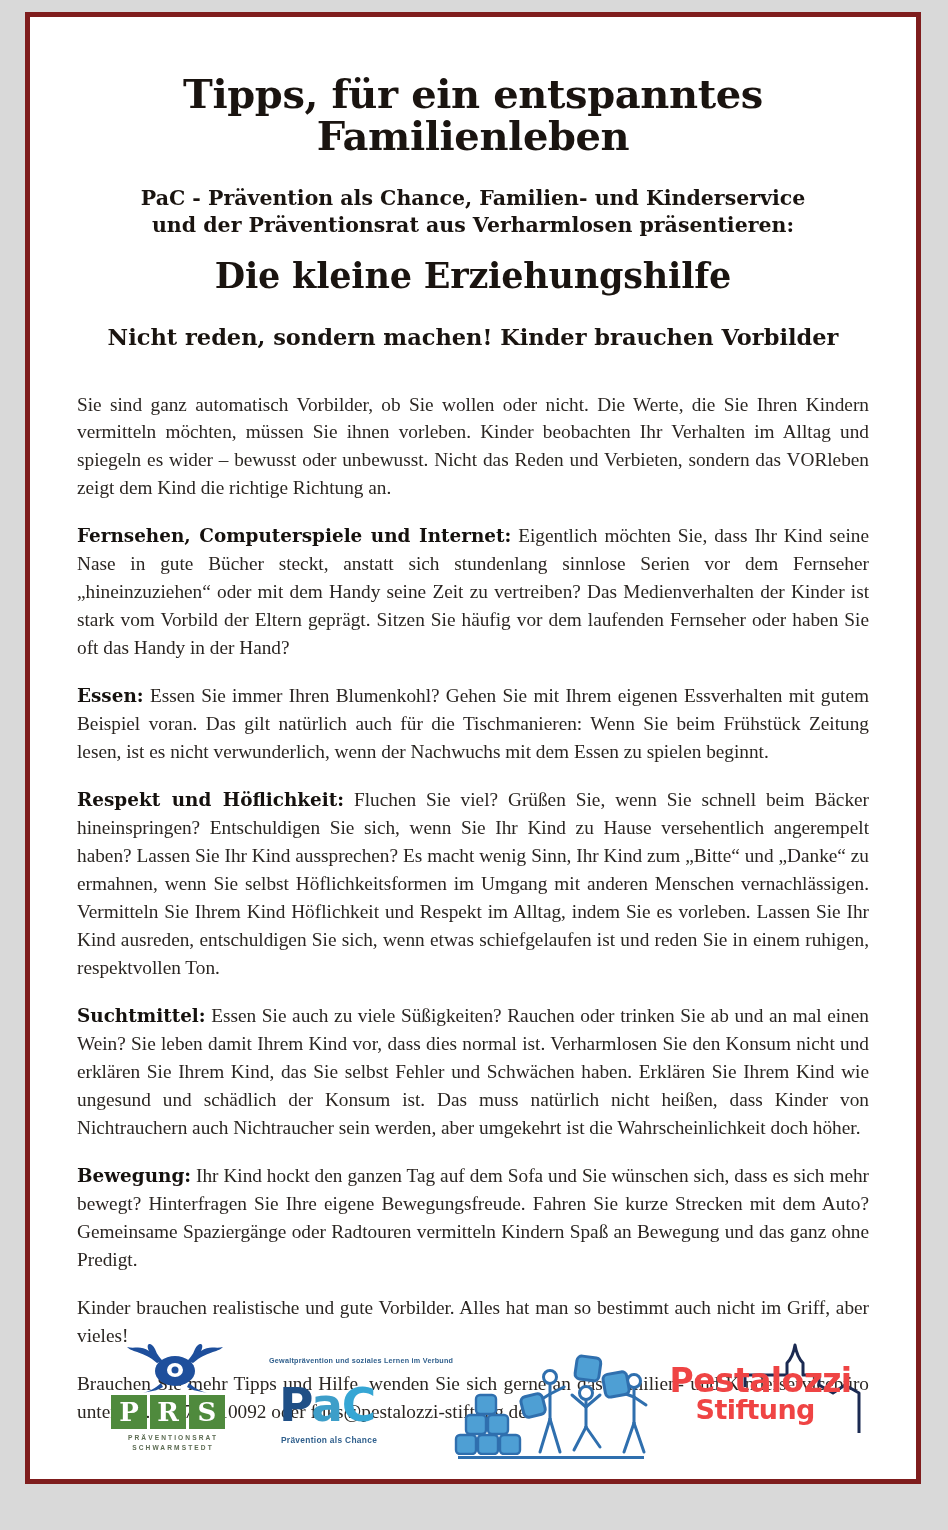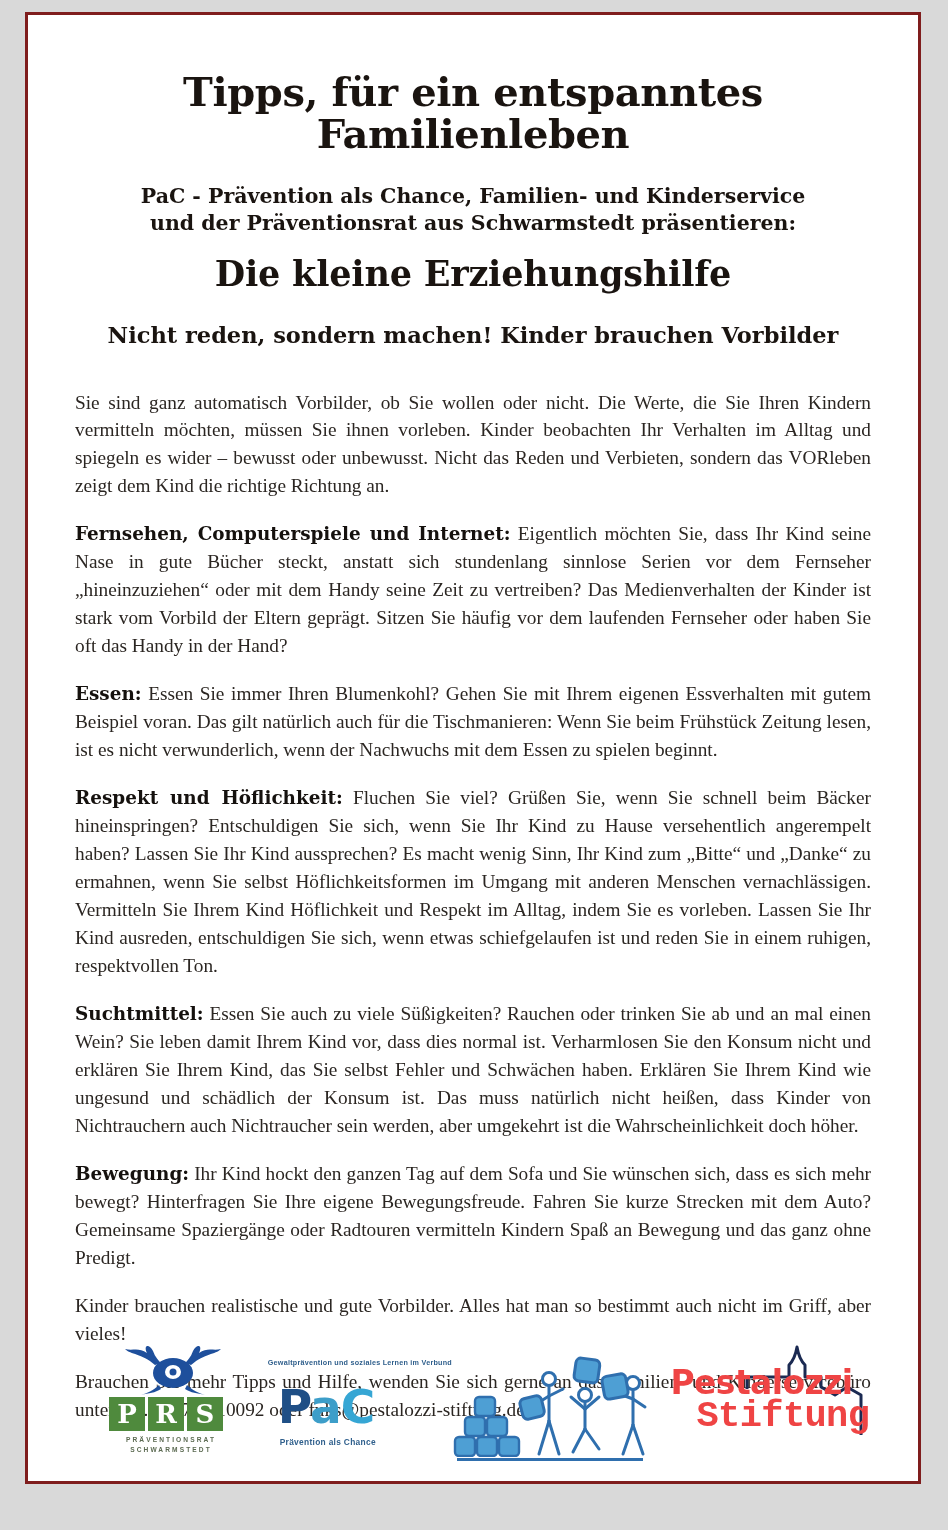--- a/index.html
+++ b/index.html
@@ -13,21 +13,21 @@
     overflow: hidden;
     font-family: "Liberation Serif", serif;
   }
   .page-sheet {
     position: absolute;
     left: 25px;
     top: 12px;
     width: 896px;
     height: 1472px;
     background: #ffffff;
-    border: 3px solid #7f1d1d;
+    border: 5px solid #7f1d1d;
     box-sizing: border-box;
     padding: 0 47px;
   }
   .title-main {
     text-align: center;
     font-family: "DejaVu Serif", serif;
     font-weight: bold;
     font-size: 40px;
     line-height: 1.05;
     color: #1a1410;
@@ -166,32 +166,32 @@
   .pesta svg { position: absolute; right: 0px; top: 0px; }
   .pesta-text {
     position: absolute; left: 4px; top: 25px;
     font-family: "DejaVu Sans", sans-serif;
     font-weight: bold;
     color: #ef4444;
     line-height: 0.93;
     letter-spacing: -0.6px;
   }
   .pesta-l1 { font-size: 33px; }
-  .pesta-l2 { font-size: 37px; padding-left: 26px; font-family: Liberation Mono, monospace; }
+  .pesta-l2 { font-size: 27px; padding-left: 26px; }
 </style>
 </head>
 <body>
 
 <div class="page-sheet">
 
   <h1 class="title-main">Tipps, für ein entspanntes Familienleben</h1>
 
   <div class="subtitle-block">
     <div>PaC - Prävention als Chance, Familien- und Kinderservice</div>
-    <div>und der Präventionsrat aus Schwarmstedt präsentieren:</div>
+    <div>und der Präventionsrat aus Verharmlosen präsentieren:</div>
   </div>
 
   <h2 class="title-second">Die kleine Erziehungshilfe</h2>
 
   <h3 class="title-third">Nicht reden, sondern machen! Kinder brauchen Vorbilder</h3>
 
   <div class="body-area">
     <p class="para"><span class="lead"></span> <span>Sie sind ganz automatisch Vorbilder, ob Sie wollen oder nicht. Die Werte, die Sie Ihren Kindern vermitteln möchten, müssen Sie ihnen vorleben. Kinder beobachten Ihr Verhalten im Alltag und spiegeln es wider – bewusst oder unbewusst. Nicht das Reden und Verbieten, sondern das VORleben zeigt dem Kind die richtige Richtung an.</span></p>
     <p class="para"><span class="lead">Fernsehen, Computerspiele und Internet:</span> <span>Eigentlich möchten Sie, dass Ihr Kind seine Nase in gute Bücher steckt, anstatt sich stundenlang sinnlose Serien vor dem Fernseher „hineinzuziehen“ oder mit dem Handy seine Zeit zu vertreiben? Das Medienverhalten der Kinder ist stark vom Vorbild der Eltern geprägt. Sitzen Sie häufig vor dem laufenden Fernseher oder haben Sie oft das Handy in der Hand?</span></p>
     <p class="para"><span class="lead">Essen:</span> <span>Essen Sie immer Ihren Blumenkohl? Gehen Sie mit Ihrem eigenen Essverhalten mit gutem Beispiel voran. Das gilt natürlich auch für die Tischmanieren: Wenn Sie beim Frühstück Zeitung lesen, ist es nicht verwunderlich, wenn der Nachwuchs mit dem Essen zu spielen beginnt.</span></p>

